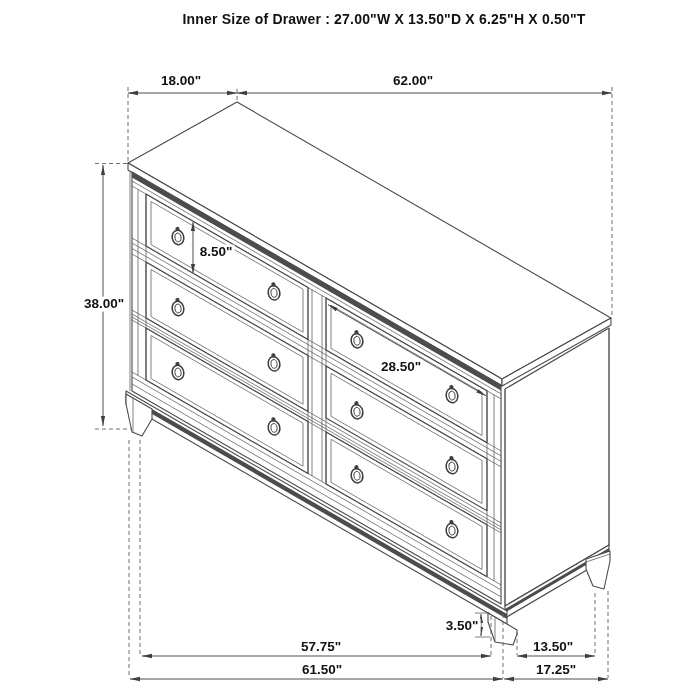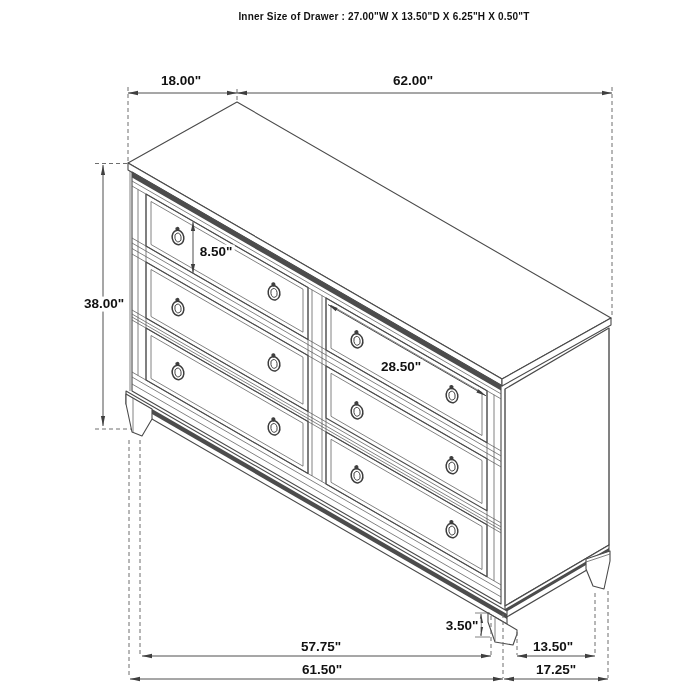--- a/index.html
+++ b/index.html
@@ -3,21 +3,21 @@
 <meta charset="utf-8">
 <style>
   html,body{margin:0;padding:0;background:#fff;}
   .stage{
     position:relative;width:700px;height:700px;background:#fff;overflow:hidden;
     font-family:"Liberation Sans", sans-serif;
   }
   .stage svg{position:absolute;left:0;top:0;}
   .diagram-title{
     position:absolute;left:384px;top:11px;transform:translateX(-50%);
-    font-size:10px;font-weight:bold;color:#111;white-space:nowrap;letter-spacing:0.2px;
+    font-size:14px;font-weight:bold;color:#111;white-space:nowrap;letter-spacing:0.2px;
   }
   .dim-label{
     position:absolute;transform:translate(-50%,-50%);
     font-size:13.5px;font-weight:bold;color:#111;background:#fff;
     padding:0 2px;white-space:nowrap;line-height:1.1;
   }
   
   .ln{stroke:#4a4a4a;stroke-width:1.1;fill:none;stroke-linejoin:round;stroke-linecap:round;}
   .thin{stroke:#5a5a5a;stroke-width:0.75;fill:none;}
   .wface{fill:#ffffff;stroke:#4a4a4a;stroke-width:1.1;stroke-linejoin:round;}

